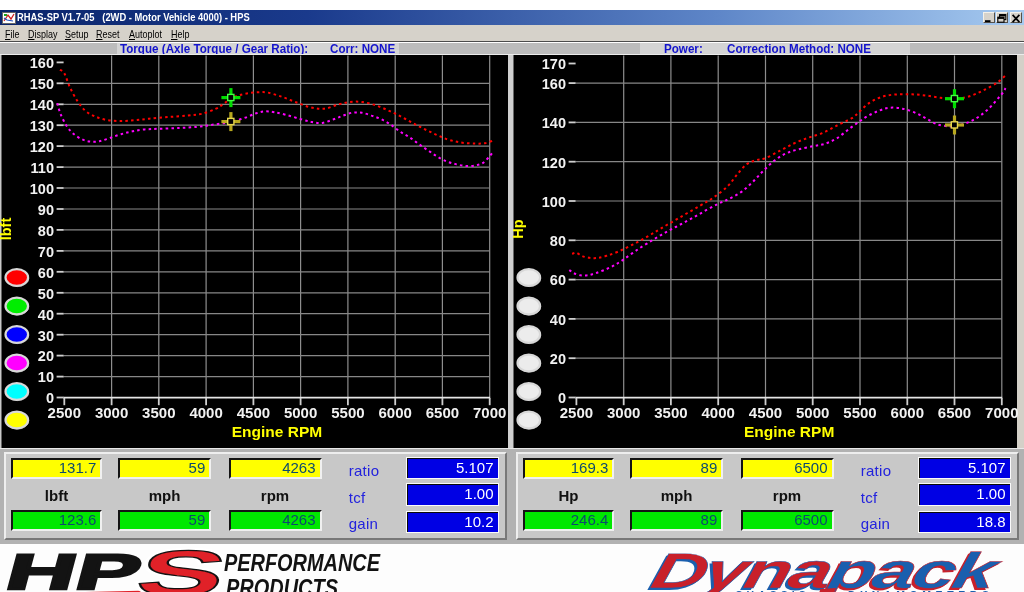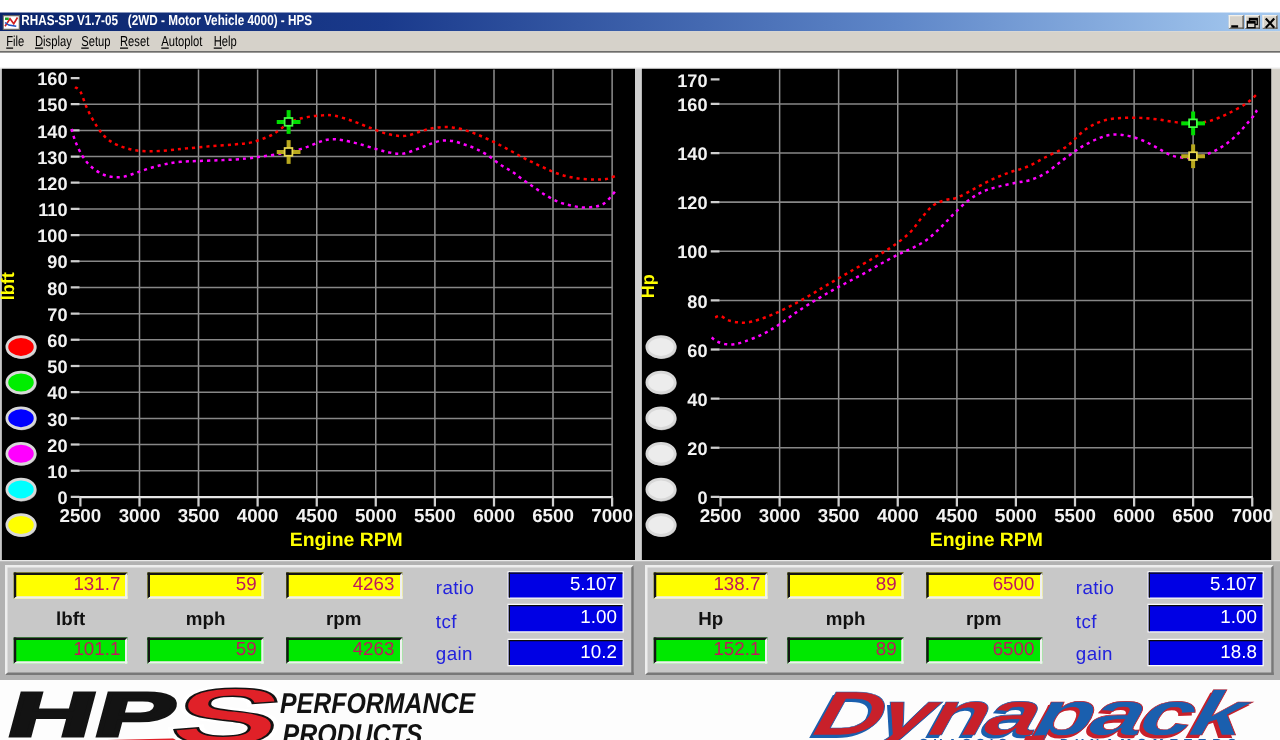--- a/index.html
+++ b/index.html
@@ -13,21 +13,21 @@
 .mi u{text-decoration:underline}
 #strip{left:0;top:32.5px;width:1024px;height:12px;background:#bcbcbc}
 .hbox{position:absolute;top:0.5px;height:11px;background:#d4d4d4}
 .htxt{position:absolute;top:-0.5px;font-size:12.5px;font-weight:700;color:#1414cc;white-space:pre;transform:scaleX(0.93);transform-origin:0 0}
 #sepline{left:0;top:43.7px;width:1024px;height:1.6px;background:#ececec}
 #chartgap{left:508px;top:45px;width:5.5px;height:393px;background:#d0d0d0}
 #leftmarg{left:0;top:45px;width:1.5px;height:393px;background:#c8c8c8}
 #rightmarg{left:1017px;top:45px;width:7px;height:393px;background:#d4d0c8}
 #bottomstrip{left:0;top:438px;width:1024px;height:95.5px;background:#b2b2b2;border-top:1.5px solid #e8e8e8}
 .panel{position:absolute;top:442px;width:503px;height:87.5px;background:#c8c8c8;border:2px solid;border-color:#eeeeee #787878 #787878 #eeeeee}
-.vbox{position:absolute;height:21px;border:2px solid;border-color:#141414 #f0f0f0 #f0f0f0 #141414;font-size:15px;color:#be185d;text-align:right;padding-right:4px;line-height:16.5px}
+.vbox{position:absolute;height:21px;border:2px solid;border-color:#141414 #f0f0f0 #f0f0f0 #141414;font-size:15px;color:#0c4a6e;text-align:right;padding-right:4px;line-height:16.5px}
 .ybox{top:447.5px;background:#ffff00}
 .gbox{top:500px;background:#00e800}
 .lab{position:absolute;top:476.5px;height:16px;font-size:15px;font-weight:700;color:#111;text-align:center;width:92px}
 .rlab{position:absolute;width:60px;font-size:15px;color:#2222dd;letter-spacing:0.3px}
 .bluebox{position:absolute;width:93px;height:22.5px;background:#fafafa;padding:1px}
 .bluein{width:100%;height:100%;background:#0000e4;border-top:1.8px solid #0a0a0a;border-left:1.8px solid #0a0a0a;color:#fff;font-size:15px;text-align:right;padding-right:4px;line-height:17px}
 #logostrip{left:0;top:533.5px;width:1024px;height:55.5px;background:#fdfdfd}
 #bottombar{left:0;top:589px;width:1024px;height:3px;background:#474747}
 </style></head><body>
 <div id="win">
@@ -57,20 +57,28 @@
         <path d="M1.6,0.8 L8.4,8.2 M8.4,0.8 L1.6,8.2" stroke="#000" stroke-width="1.7"></path>
       </svg>
     </div>
 <div id="menubar" class="abs"></div>
 <div class="mi" style="left:4.7px"><u>F</u>ile</div>
 <div class="mi" style="left:27.5px"><u>D</u>isplay</div>
 <div class="mi" style="left:64.5px"><u>S</u>etup</div>
 <div class="mi" style="left:96.3px"><u>R</u>eset</div>
 <div class="mi" style="left:128.6px"><u>A</u>utoplot</div>
 <div class="mi" style="left:171.0px"><u>H</u>elp</div>
+<div id="strip" class="abs">
+<div class="hbox" style="left:117px;width:282px"></div>
+<div class="hbox" style="left:640px;width:270px"></div>
+<div class="htxt" style="left:120px">Torque (Axle Torque / Gear Ratio):</div>
+<div class="htxt" style="left:330px">Corr: NONE</div>
+<div class="htxt" style="left:664px">Power:</div>
+<div class="htxt" style="left:727px">Correction Method: NONE</div>
+</div>
 <div id="sepline" class="abs"></div>
 <div id="leftmarg" class="abs"></div>
 <div id="chartgap" class="abs"></div>
 <div id="rightmarg" class="abs"></div>
 <svg width="1024" height="592" viewBox="0 0 1024 592" style="position:absolute;left:0;top:0" font-family="Liberation Sans, sans-serif">
 <rect x="1.5" y="45" width="506.5" height="393" fill="#000"></rect>
 <rect x="513.5" y="45" width="503.5" height="393" fill="#000"></rect>
 <line x1="111.6" y1="45.5" x2="111.6" y2="387.5" stroke="#8e8e8e" stroke-width="1.2"></line>
 <line x1="158.8" y1="45.5" x2="158.8" y2="387.5" stroke="#8e8e8e" stroke-width="1.2"></line>
 <line x1="206.1" y1="45.5" x2="206.1" y2="387.5" stroke="#8e8e8e" stroke-width="1.2"></line>
@@ -257,43 +265,43 @@
       </g>
 <g>
         <rect x="945.0" y="113.4" width="19" height="3.2" fill="#b8a81e"></rect>
         <rect x="952.9" y="105.5" width="3.2" height="19" fill="#b8a81e"></rect>
         <rect x="951.3" y="111.8" width="6.2" height="6.2" fill="#000" stroke="#e8d850" stroke-width="1.4"></rect>
       </g>
 </svg>
 <div id="bottomstrip" class="abs"></div>
 <div class="panel" style="left:4px"></div>
 <div class="vbox ybox" style="left:11.3px;width:91px">131.7</div>
-<div class="vbox gbox" style="left:11.3px;width:91px">101.1</div>
+<div class="vbox gbox" style="left:11.3px;width:91px">123.6</div>
 <div class="vbox ybox" style="left:118.3px;width:93px">59</div>
 <div class="vbox gbox" style="left:118.3px;width:93px">59</div>
 <div class="vbox ybox" style="left:228.5px;width:93px">4263</div>
 <div class="vbox gbox" style="left:228.5px;width:93px">4263</div>
 <div class="lab" style="left:10.5px">lbft</div>
 <div class="lab" style="left:118.5px">mph</div>
 <div class="lab" style="left:229px">rpm</div>
 <div class="rlab" style="left:348.7px;top:452px">ratio</div>
 <div class="bluebox" style="left:405.5px;top:446.5px">
       <div class="bluein">5.107</div>
     </div>
 <div class="rlab" style="left:348.7px;top:478.5px">tcf</div>
 <div class="bluebox" style="left:405.5px;top:473px">
       <div class="bluein">1.00</div>
     </div>
 <div class="rlab" style="left:348.7px;top:504.5px">gain</div>
 <div class="bluebox" style="left:405.5px;top:500.5px">
       <div class="bluein">10.2</div>
     </div>
 <div class="panel" style="left:516px"></div>
-<div class="vbox ybox" style="left:523.3px;width:91px">138.7</div>
-<div class="vbox gbox" style="left:523.3px;width:91px">152.1</div>
+<div class="vbox ybox" style="left:523.3px;width:91px">169.3</div>
+<div class="vbox gbox" style="left:523.3px;width:91px">246.4</div>
 <div class="vbox ybox" style="left:630.3px;width:93px">89</div>
 <div class="vbox gbox" style="left:630.3px;width:93px">89</div>
 <div class="vbox ybox" style="left:740.5px;width:93px">6500</div>
 <div class="vbox gbox" style="left:740.5px;width:93px">6500</div>
 <div class="lab" style="left:522.5px">Hp</div>
 <div class="lab" style="left:630.5px">mph</div>
 <div class="lab" style="left:741px">rpm</div>
 <div class="rlab" style="left:860.7px;top:452px">ratio</div>
 <div class="bluebox" style="left:917.5px;top:446.5px">
       <div class="bluein">5.107</div>

